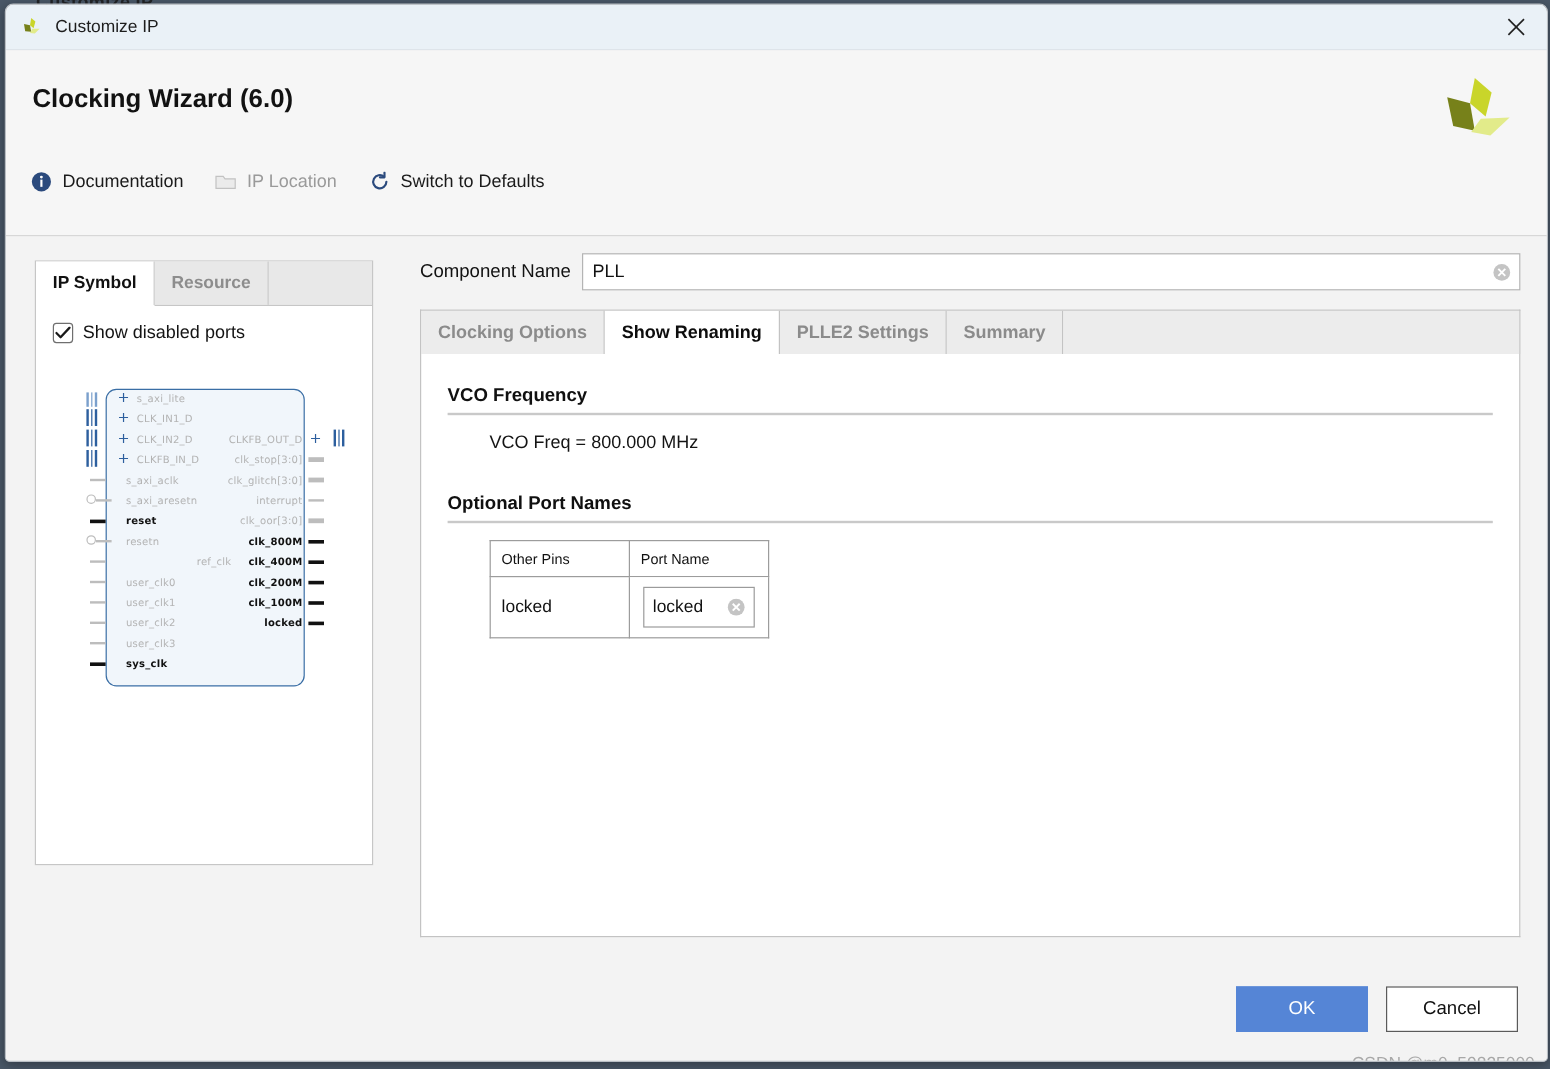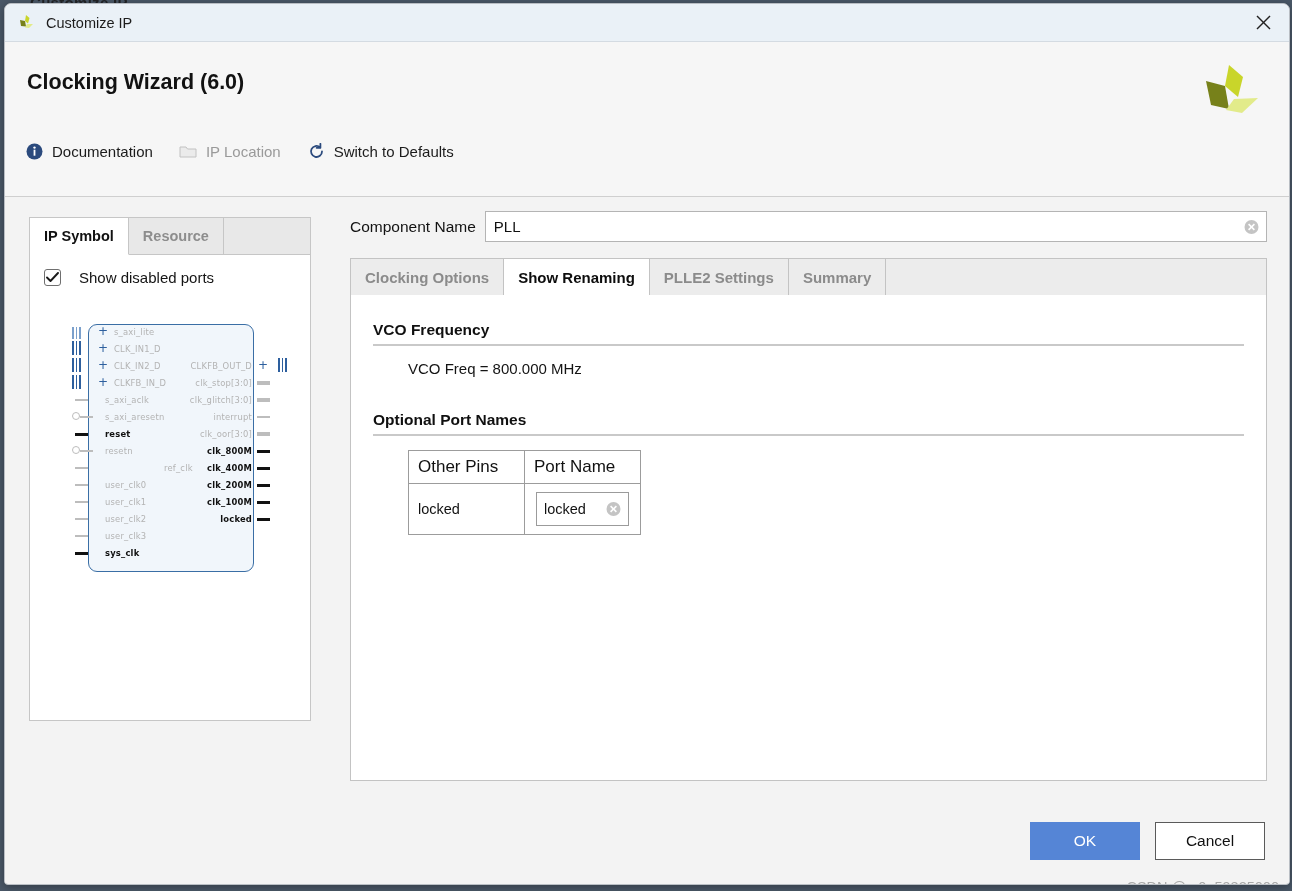--- a/index.html
+++ b/index.html
@@ -105,21 +105,21 @@
     border-right: 1px solid #c6c6c6;
     cursor: default;
   }
   .lp-tab.active {
     background: #ffffff; color: #111111;
     border-bottom: 1px solid #ffffff;
     margin-bottom: -1px;
   }
   .lp-tab.filler { flex: 1; border-right: none; }
   .lp-check {
-    display: flex; align-items: center; gap: 18px;
+    display: flex; align-items: center; gap: 8px;
     margin: 14px 0 0 14px;
     font-size: 15px; color: #141414;
   }
   .cbox {
     width: 17px; height: 17px;
     border: 1px solid #6f6f6f; background: #fff; border-radius: 3px;
     display: flex; align-items: center; justify-content: center;
   }
 
   
@@ -233,21 +233,21 @@
   }
   .opt-table th, .opt-table td {
     border: 1px solid #9c9c9c;
     font-weight: normal;
     font-size: 14.5px; color: #111;
     text-align: left;
     padding: 6px 9px;
     height: 30px;
     background: #ffffff;
   }
-  .opt-table th { font-size: 17px; margin-left: 39px; }
+  .opt-table th { font-size: 12px; margin-left: 39px; }
   .cell-other { width: 116px; }
   .cell-portname { width: 116px; position: relative; padding: 0; }
   .inline-edit {
     position: relative; margin: 2px;
     height: 34px; border: 1px solid #9b9b9b;
     background: #fff; display: flex; align-items: center;
     padding: 0 26px 0 7px; font-size: 14.5px; color: #111;
   }
 
   

